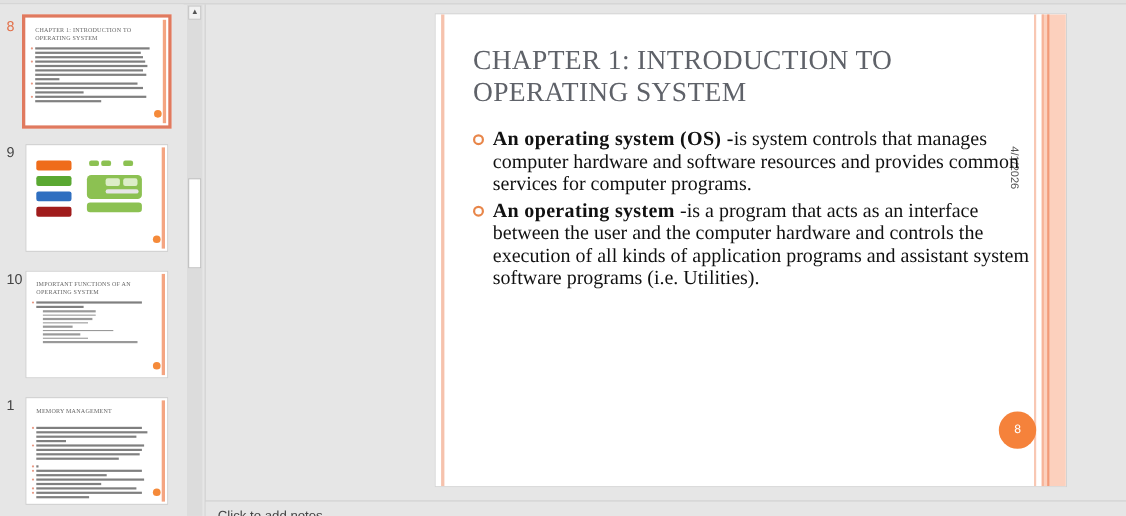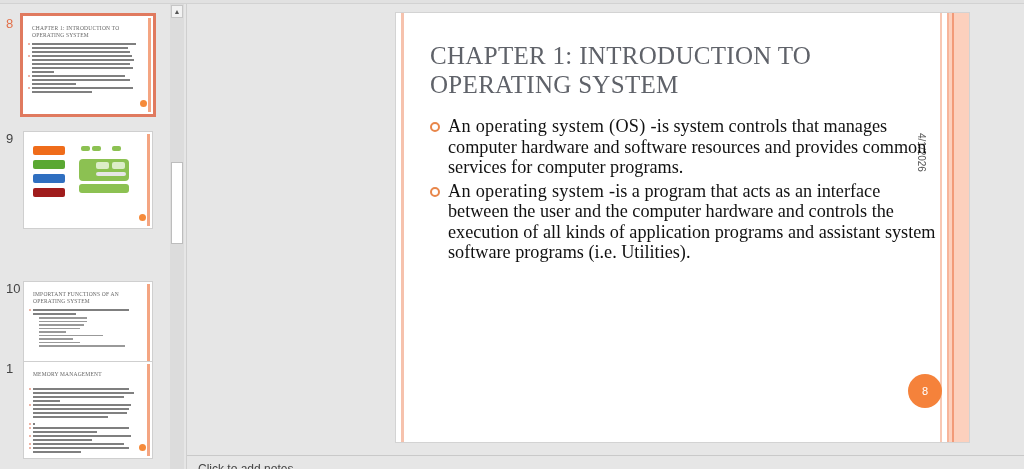--- a/index.html
+++ b/index.html
@@ -37,21 +37,21 @@
     #slide .right-band .l1 { position: absolute; left: 0; top: 0; bottom: 0; width: 2px; background: #f7b49a; }
     #slide .right-band .l2 { position: absolute; left: 5px; top: 0; bottom: 0; width: 2px; background: #f29a78; }
     #slide .right-white { position: absolute; right: 22px; top: 0; bottom: 0; width: 4px; background: #fff; }
     #slide .right-thin { position: absolute; right: 27px; top: 0; bottom: 0; width: 2px; background: #f8c7b3; }
 
     .slide-title { position: absolute; left: 34px; top: 28px; width: 460px; font-family: "Liberation Serif", serif; font-size: 25px; line-height: 29px; color: #5f6269; letter-spacing: 0.3px; }
     .slide-date { position: absolute; left: 520px; top: 120px; font-family: "Liberation Sans", sans-serif; font-size: 10px; color: #555; writing-mode: vertical-rl; }
     .slide-body { position: absolute; left: 34px; top: 103px; width: 510px; list-style: none; }
     .slide-body li { position: relative; padding-left: 18px; font-family: "Liberation Serif", serif; font-size: 18.2px; line-height: 20.5px; color: #111; margin-bottom: 3px; }
     .slide-body li .bullet { position: absolute; left: 0; top: 6px; width: 10px; height: 10px; border: 2.5px solid #e8864a; border-radius: 50%; }
-    .slide-body li b { font-weight: normal; letter-spacing: 0.3px; text-align: center; }
+    .slide-body li b { font-weight: bold; letter-spacing: 0.3px; text-align: center; }
     .page-badge { position: absolute; left: 512px; top: 361px; width: 34px; height: 34px; border-radius: 50%; background: #f5823b; color: #fff; font-size: 11px; text-align: center; line-height: 34px; font-family: "Liberation Sans", sans-serif; }
 
     
     #notes-divider { position: absolute; left: 187px; top: 455px; width: 837px; height: 1px; background: #c9c9c9; }
     #notes { position: absolute; left: 187px; top: 456px; width: 837px; height: 13px; background: #e6e6e6; }
     #notes span { position: absolute; left: 11px; top: 6px; font-size: 12px; color: #444; font-family: "Liberation Sans", sans-serif; }
   </style>
 </head>
 <body>
 
@@ -99,21 +99,21 @@
           <div class="d-box" style="left:72px; top:30px; width:13px; height:7px; background:#dcedc8;"></div>
           <div class="d-box" style="left:88px; top:30px; width:13px; height:7px; background:#dcedc8;"></div>
           <div class="d-box" style="left:72px; top:40px; width:30px; height:4px; background:#e6e6e6;"></div>
           <div class="d-box" style="left:55px; top:52px; width:50px; height:9px; background:#8cc152; border-radius:3px;"></div>
         </div>
         <div class="stripe"></div>
         <div class="num-dot"></div>
       </div>
     </div>
 
-    <div class="thumb-row" style="top:242px;margin-top:35px;">
+    <div class="thumb-row" style="top:242px;">
       <span class="thumb-num">10</span>
       <div class="thumb">
         <div class="t-title">IMPORTANT FUNCTIONS OF AN OPERATING SYSTEM</div>
         <div class="t-lines" style="top:25px;">
           <div class="t-line bul" style="width:90%"></div>
             <div class="t-line" style="width:40%"></div>
           <div class="t-line sub" style="width:45%"></div>
             <div class="t-line sub" style="width:45%"></div>
             <div class="t-line sub" style="width:42%"></div>
           <div class="t-line sub" style="width:38%"></div>

